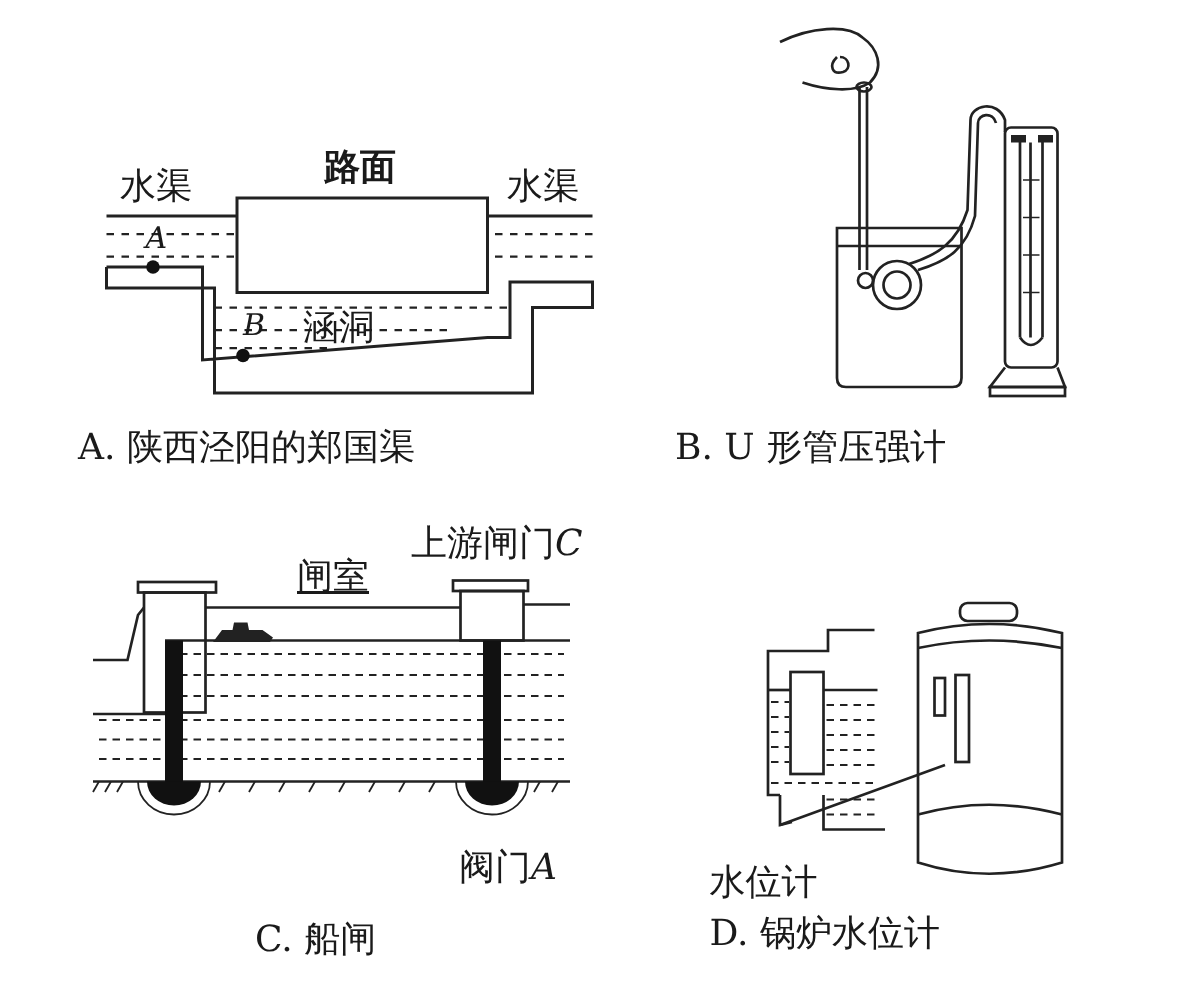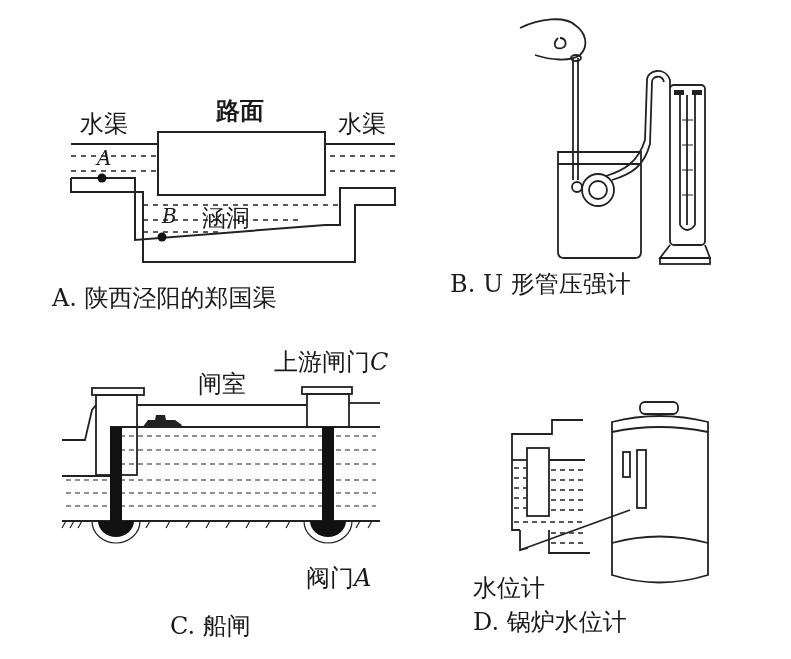--- a/index.html
+++ b/index.html
@@ -78,21 +78,21 @@
     </g>
     <g stroke="#222" stroke-width="1">
       <line x1="242" y1="120" x2="253" y2="120"></line>
       <line x1="242" y1="145" x2="253" y2="145"></line>
       <line x1="242" y1="170" x2="253" y2="170"></line>
       <line x1="242" y1="195" x2="253" y2="195"></line>
     </g>
     <rect x="234" y="90" width="10" height="5" fill="#222"></rect>
     <rect x="252" y="90" width="10" height="5" fill="#222"></rect>
   </svg>
-  <span class="lbl cap" style="left:10px;top:268px;text-align:right;">B. U 形管压强计</span>
+  <span class="lbl cap" style="left:10px;top:282px;text-align:right;">B. U 形管压强计</span>
 </div>
 
 <div class="panel" style="left:0;top:340px;width:420px;height:319px;">
   <svg width="420" height="319">
     <g stroke="#222" stroke-width="1.8" fill="none">
       <rect x="92" y="48" width="52" height="7"></rect>
       <rect x="96" y="55" width="41" height="80"></rect>
       <rect x="302" y="47" width="50" height="7"></rect>
       <rect x="307" y="54" width="42" height="33"></rect>
       <line x1="137" y1="65" x2="307" y2="65"></line>
@@ -129,21 +129,21 @@
         <line x1="190" y1="181" x2="186" y2="188"></line>
       <line x1="210" y1="181" x2="206" y2="188"></line>
         <line x1="230" y1="181" x2="226" y2="188"></line>
         <line x1="250" y1="181" x2="246" y2="188"></line>
       <line x1="270" y1="181" x2="266" y2="188"></line>
         <line x1="290" y1="181" x2="286" y2="188"></line>
         <line x1="360" y1="181" x2="356" y2="188"></line>
       <line x1="372" y1="181" x2="368" y2="188"></line>
     </g>
   </svg>
-  <span class="lbl small" style="left:198px;top:28px;">闸室</span>
+  <span class="lbl small" style="left:198px;top:28px;text-decoration:underline;">闸室</span>
   <span class="lbl small" style="left:274px;top:6px;"><span>上游闸门</span><span class="it">C</span></span>
   <span class="lbl small" style="left:306px;top:222px;"><span>阀门</span><span class="it">A</span></span>
   <span class="lbl cap" style="left:170px;top:270px;">C. 船闸</span>
 </div>
 
 <div class="panel" style="left:440px;top:380px;width:351px;height:279px;">
   <svg width="351" height="279">
     <g stroke="#222" stroke-width="1.8" fill="none">
 
       <polyline points="143,40 112,40 112,54 72,54 72,150 80,150"></polyline>

